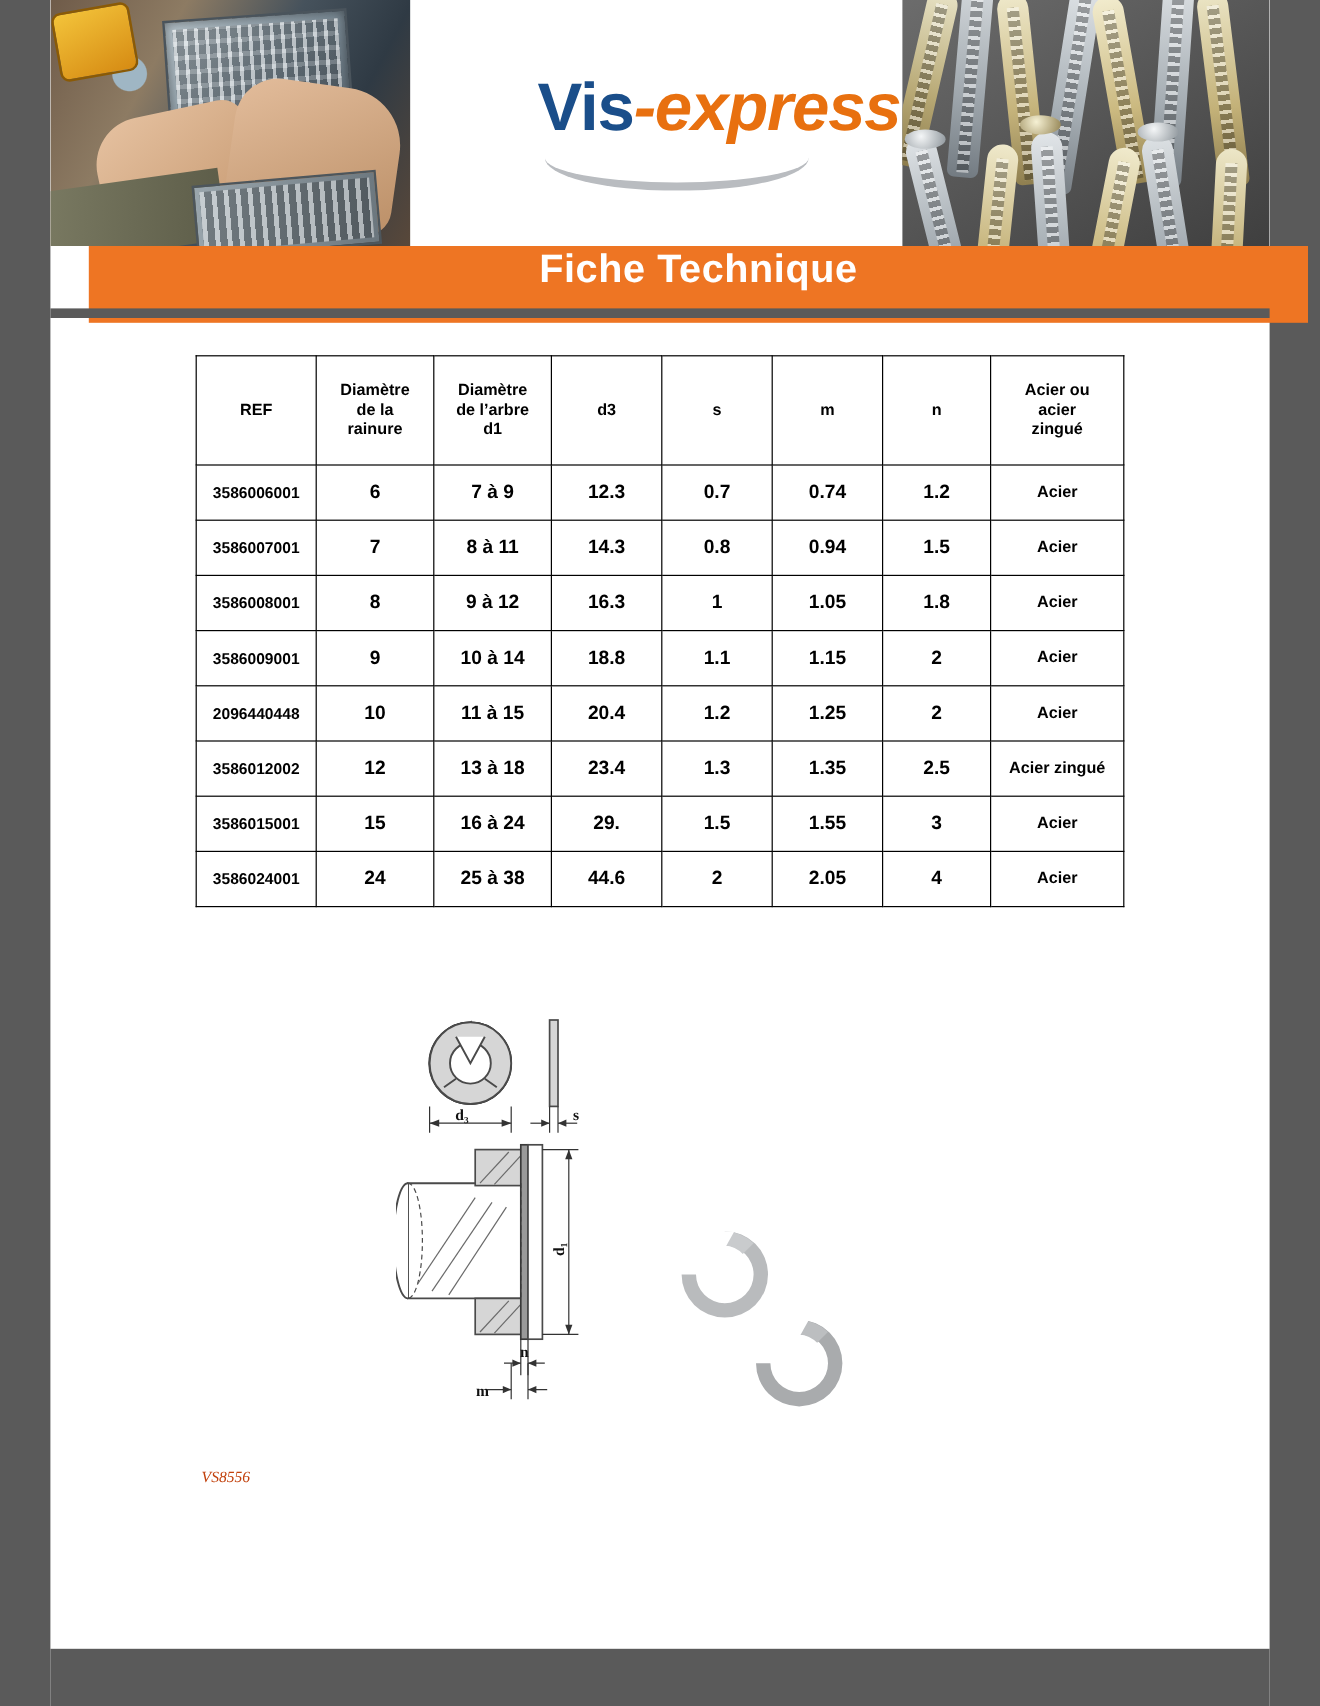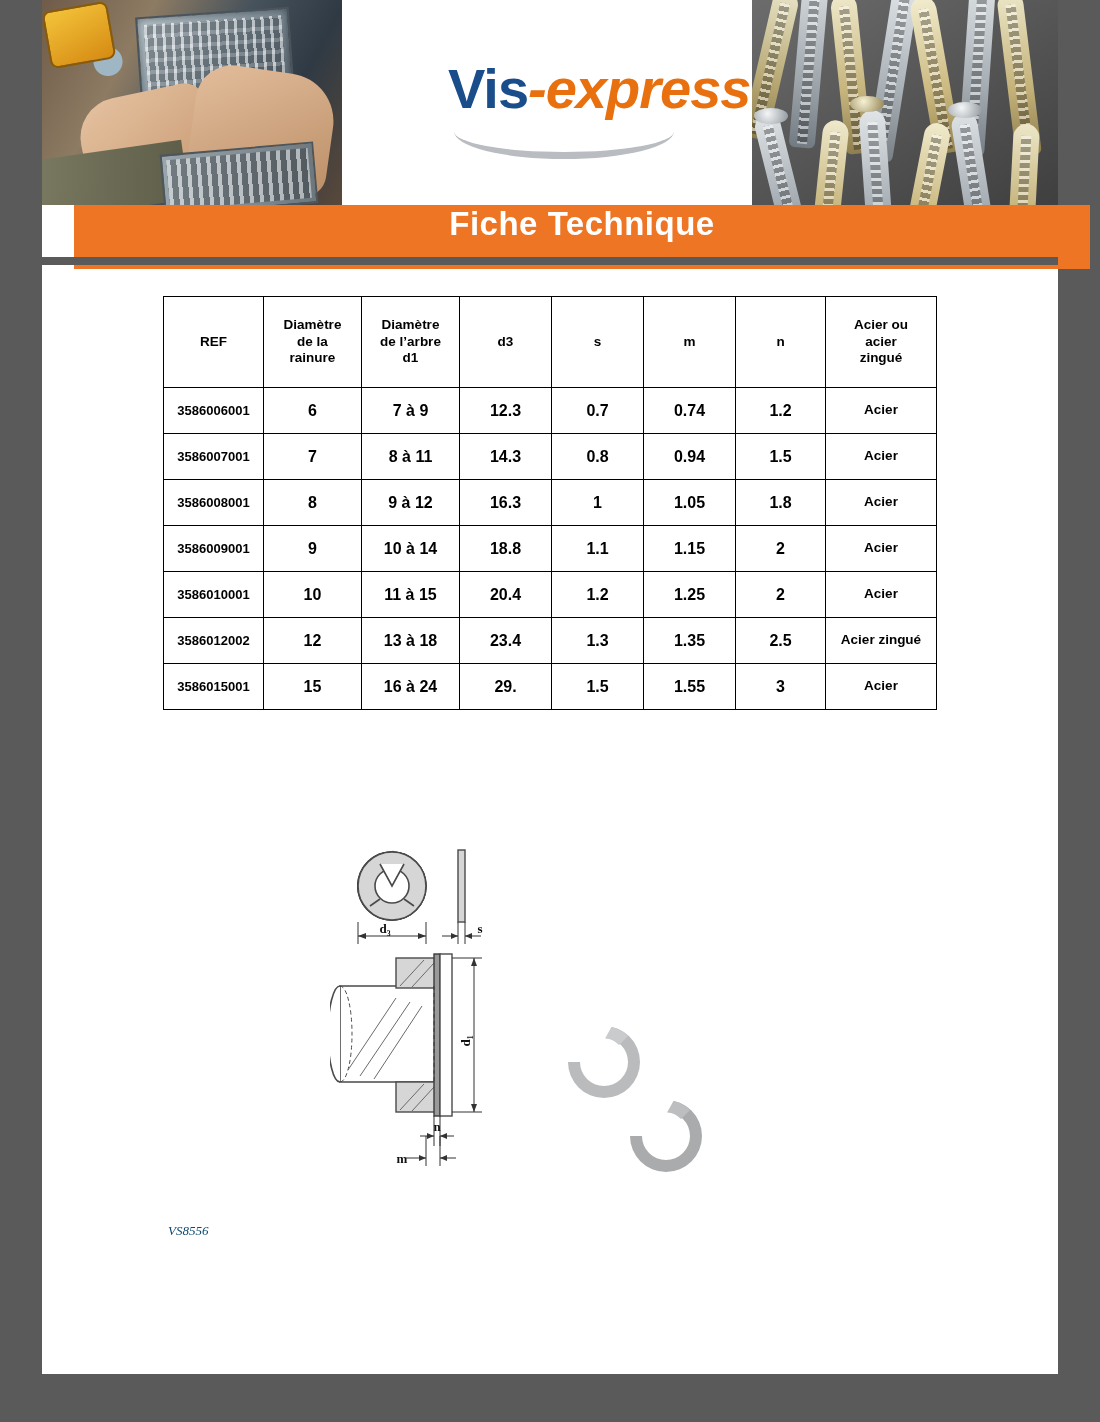--- a/index.html
+++ b/index.html
@@ -240,21 +240,21 @@
     top: 836px;
     width: 420px;
     height: 390px;
   }
   .ref-code {
     position: absolute;
     left: 168px;
     top: 1223px;
     font-size: 13px;
     font-style: italic;
-    color: #0c4a6e;
+    color: #c2410c;
     font-family: "Liberation Serif", serif;
   }
 </style>
 </head>
 <body>
 
 <div class="page">
 
   <div class="side-bar-left"></div>
   <div class="side-bar-right"></div>
@@ -374,21 +374,21 @@
           <td class="ref">3586009001</td>
           <td>9</td>
           <td>10 à 14</td>
           <td>18.8</td>
           <td>1.1</td>
           <td>1.15</td>
           <td>2</td>
           <td class="mat">Acier</td>
         </tr>
         <tr>
-          <td class="ref">3586010001</td>
+          <td class="ref">2096440448</td>
           <td>10</td>
           <td>11 à 15</td>
           <td>20.4</td>
           <td>1.2</td>
           <td>1.25</td>
           <td>2</td>
           <td class="mat">Acier</td>
         </tr>
         <tr>
           <td class="ref">3586012002</td>
@@ -403,20 +403,30 @@
         <tr>
           <td class="ref">3586015001</td>
           <td>15</td>
           <td>16 à 24</td>
           <td>29.</td>
           <td>1.5</td>
           <td>1.55</td>
           <td>3</td>
           <td class="mat">Acier</td>
         </tr>
+        <tr>
+          <td class="ref">3586024001</td>
+          <td>24</td>
+          <td>25 à 38</td>
+          <td>44.6</td>
+          <td>2</td>
+          <td>2.05</td>
+          <td>4</td>
+          <td class="mat">Acier</td>
+        </tr>
       </tbody>
     </table>
   </div>
 
   <div class="drawing">
     <svg viewBox="0 0 420 390" width="420" height="390">
       <g stroke="#333" fill="none" stroke-width="1.4">
 
         <g>
           <path d="M62,16 a34,34 0 1 1 -0.5,0 Z

